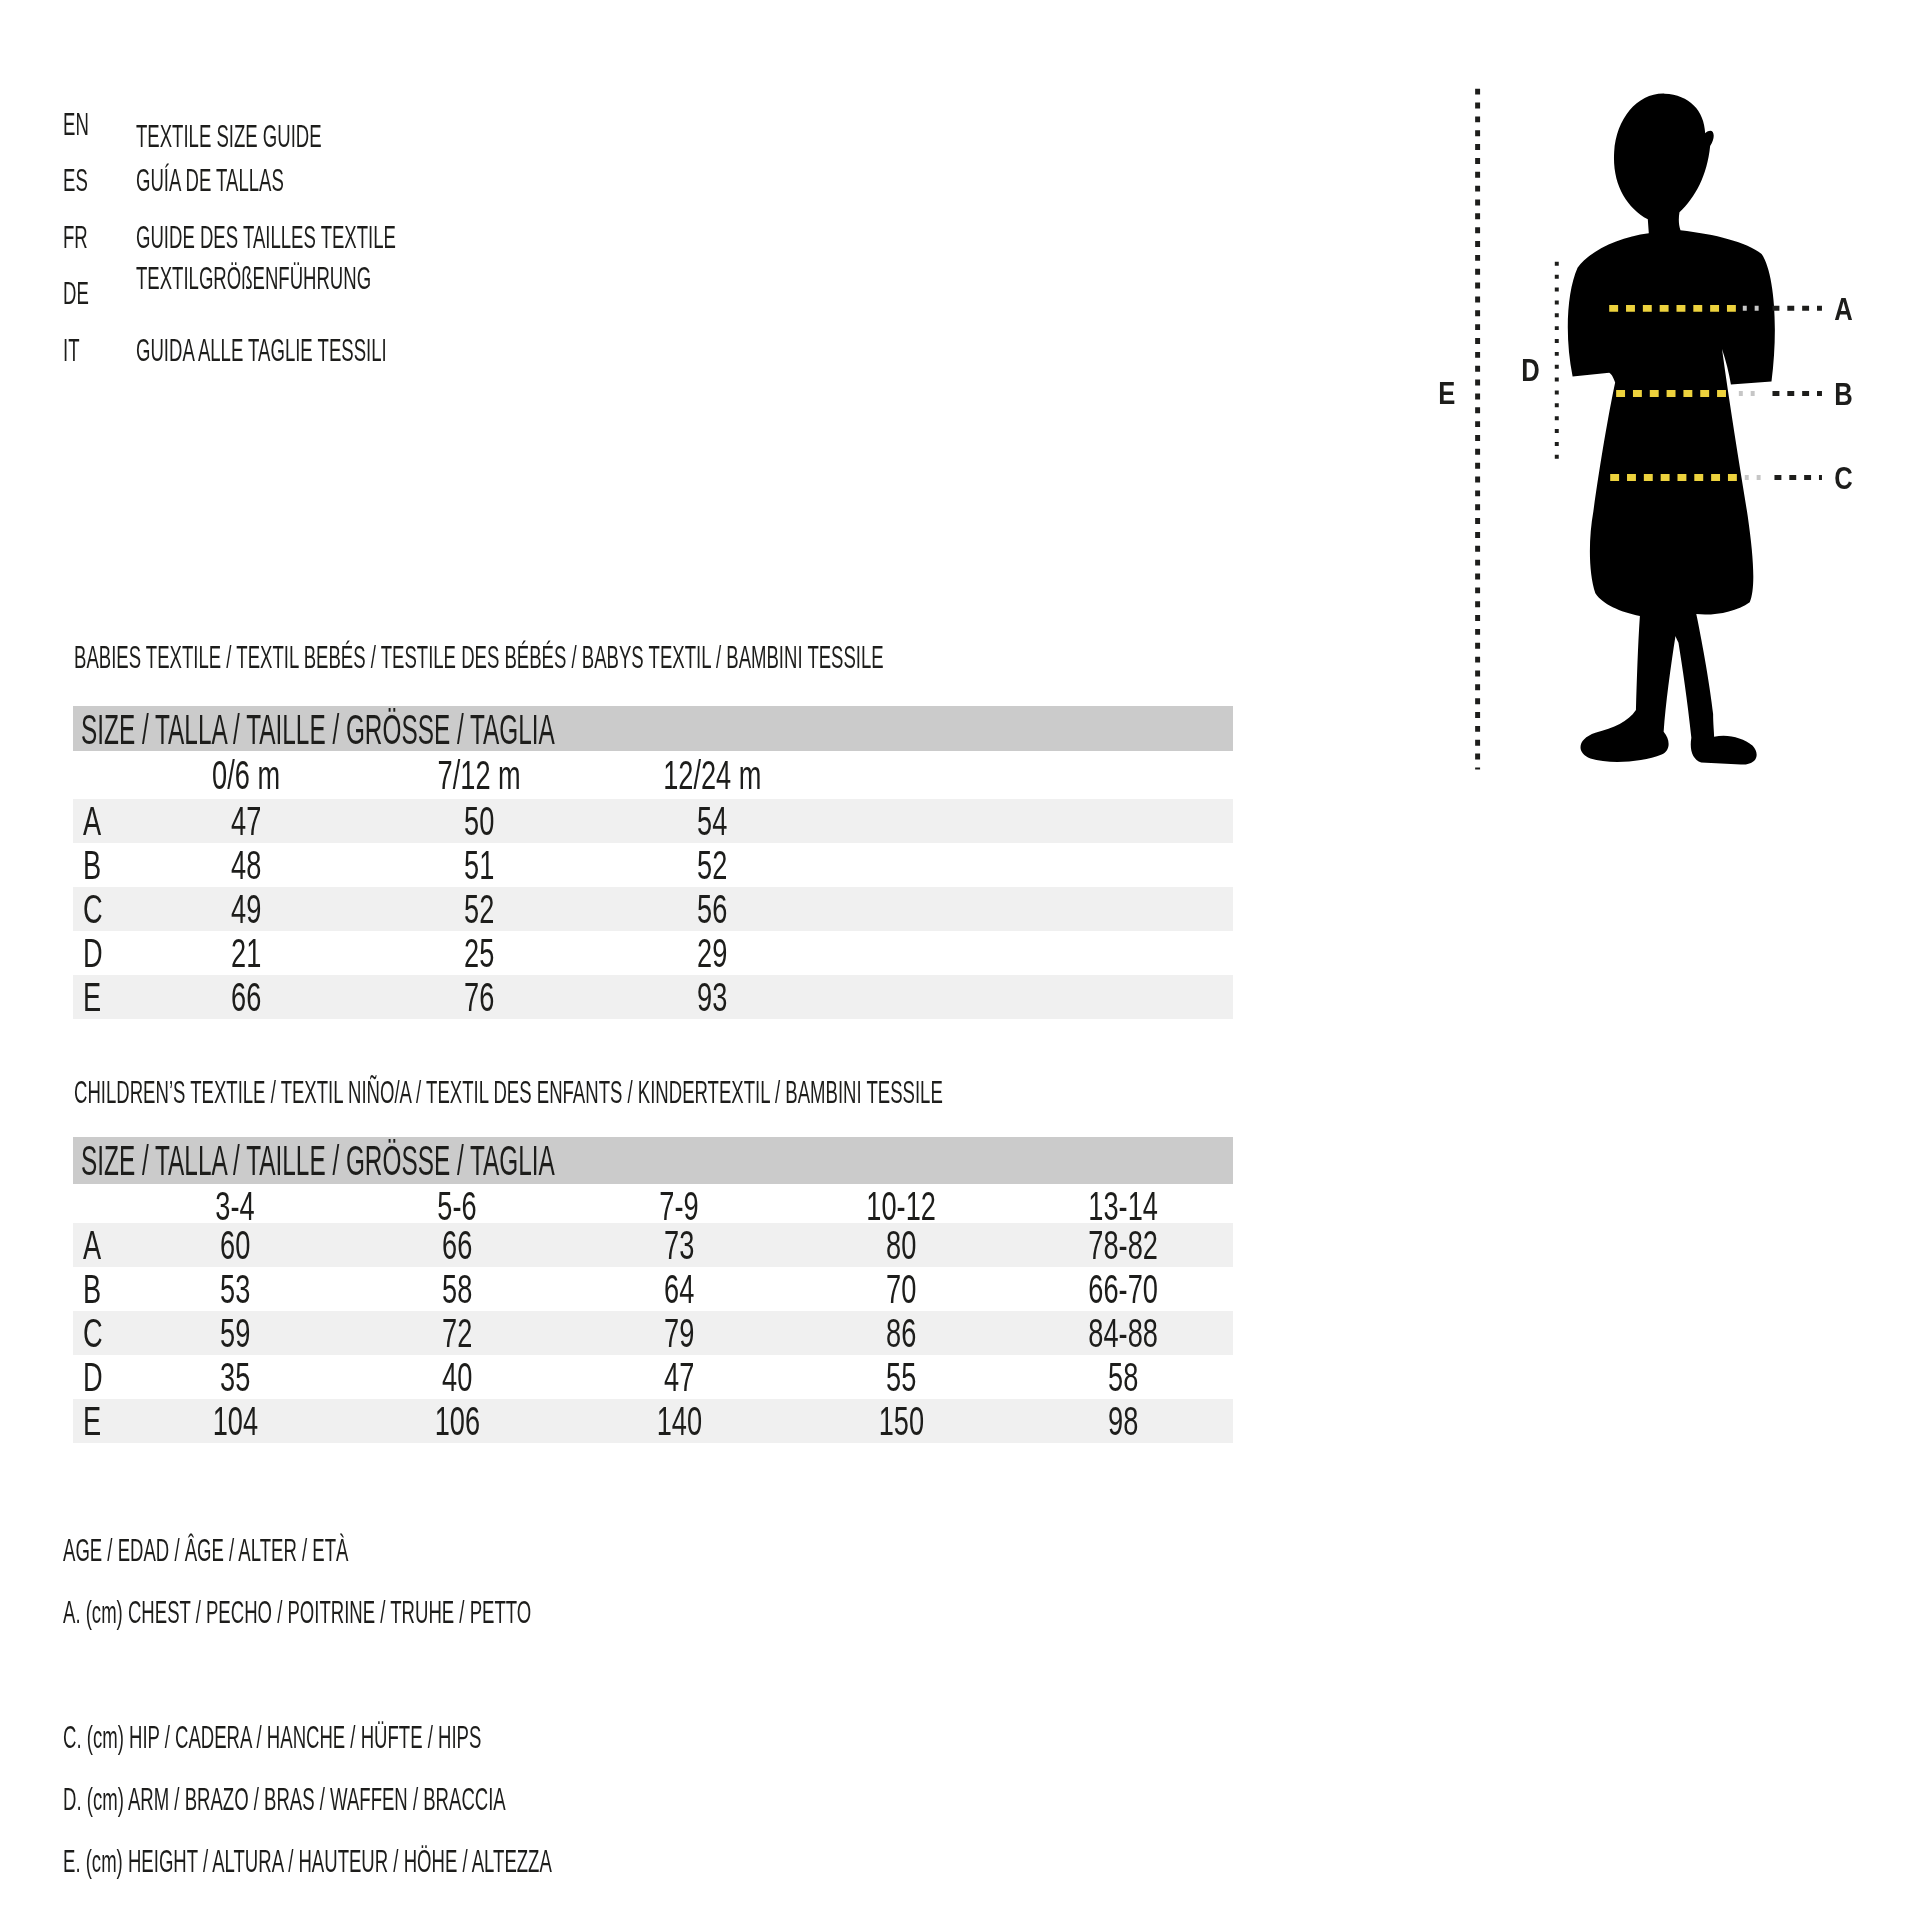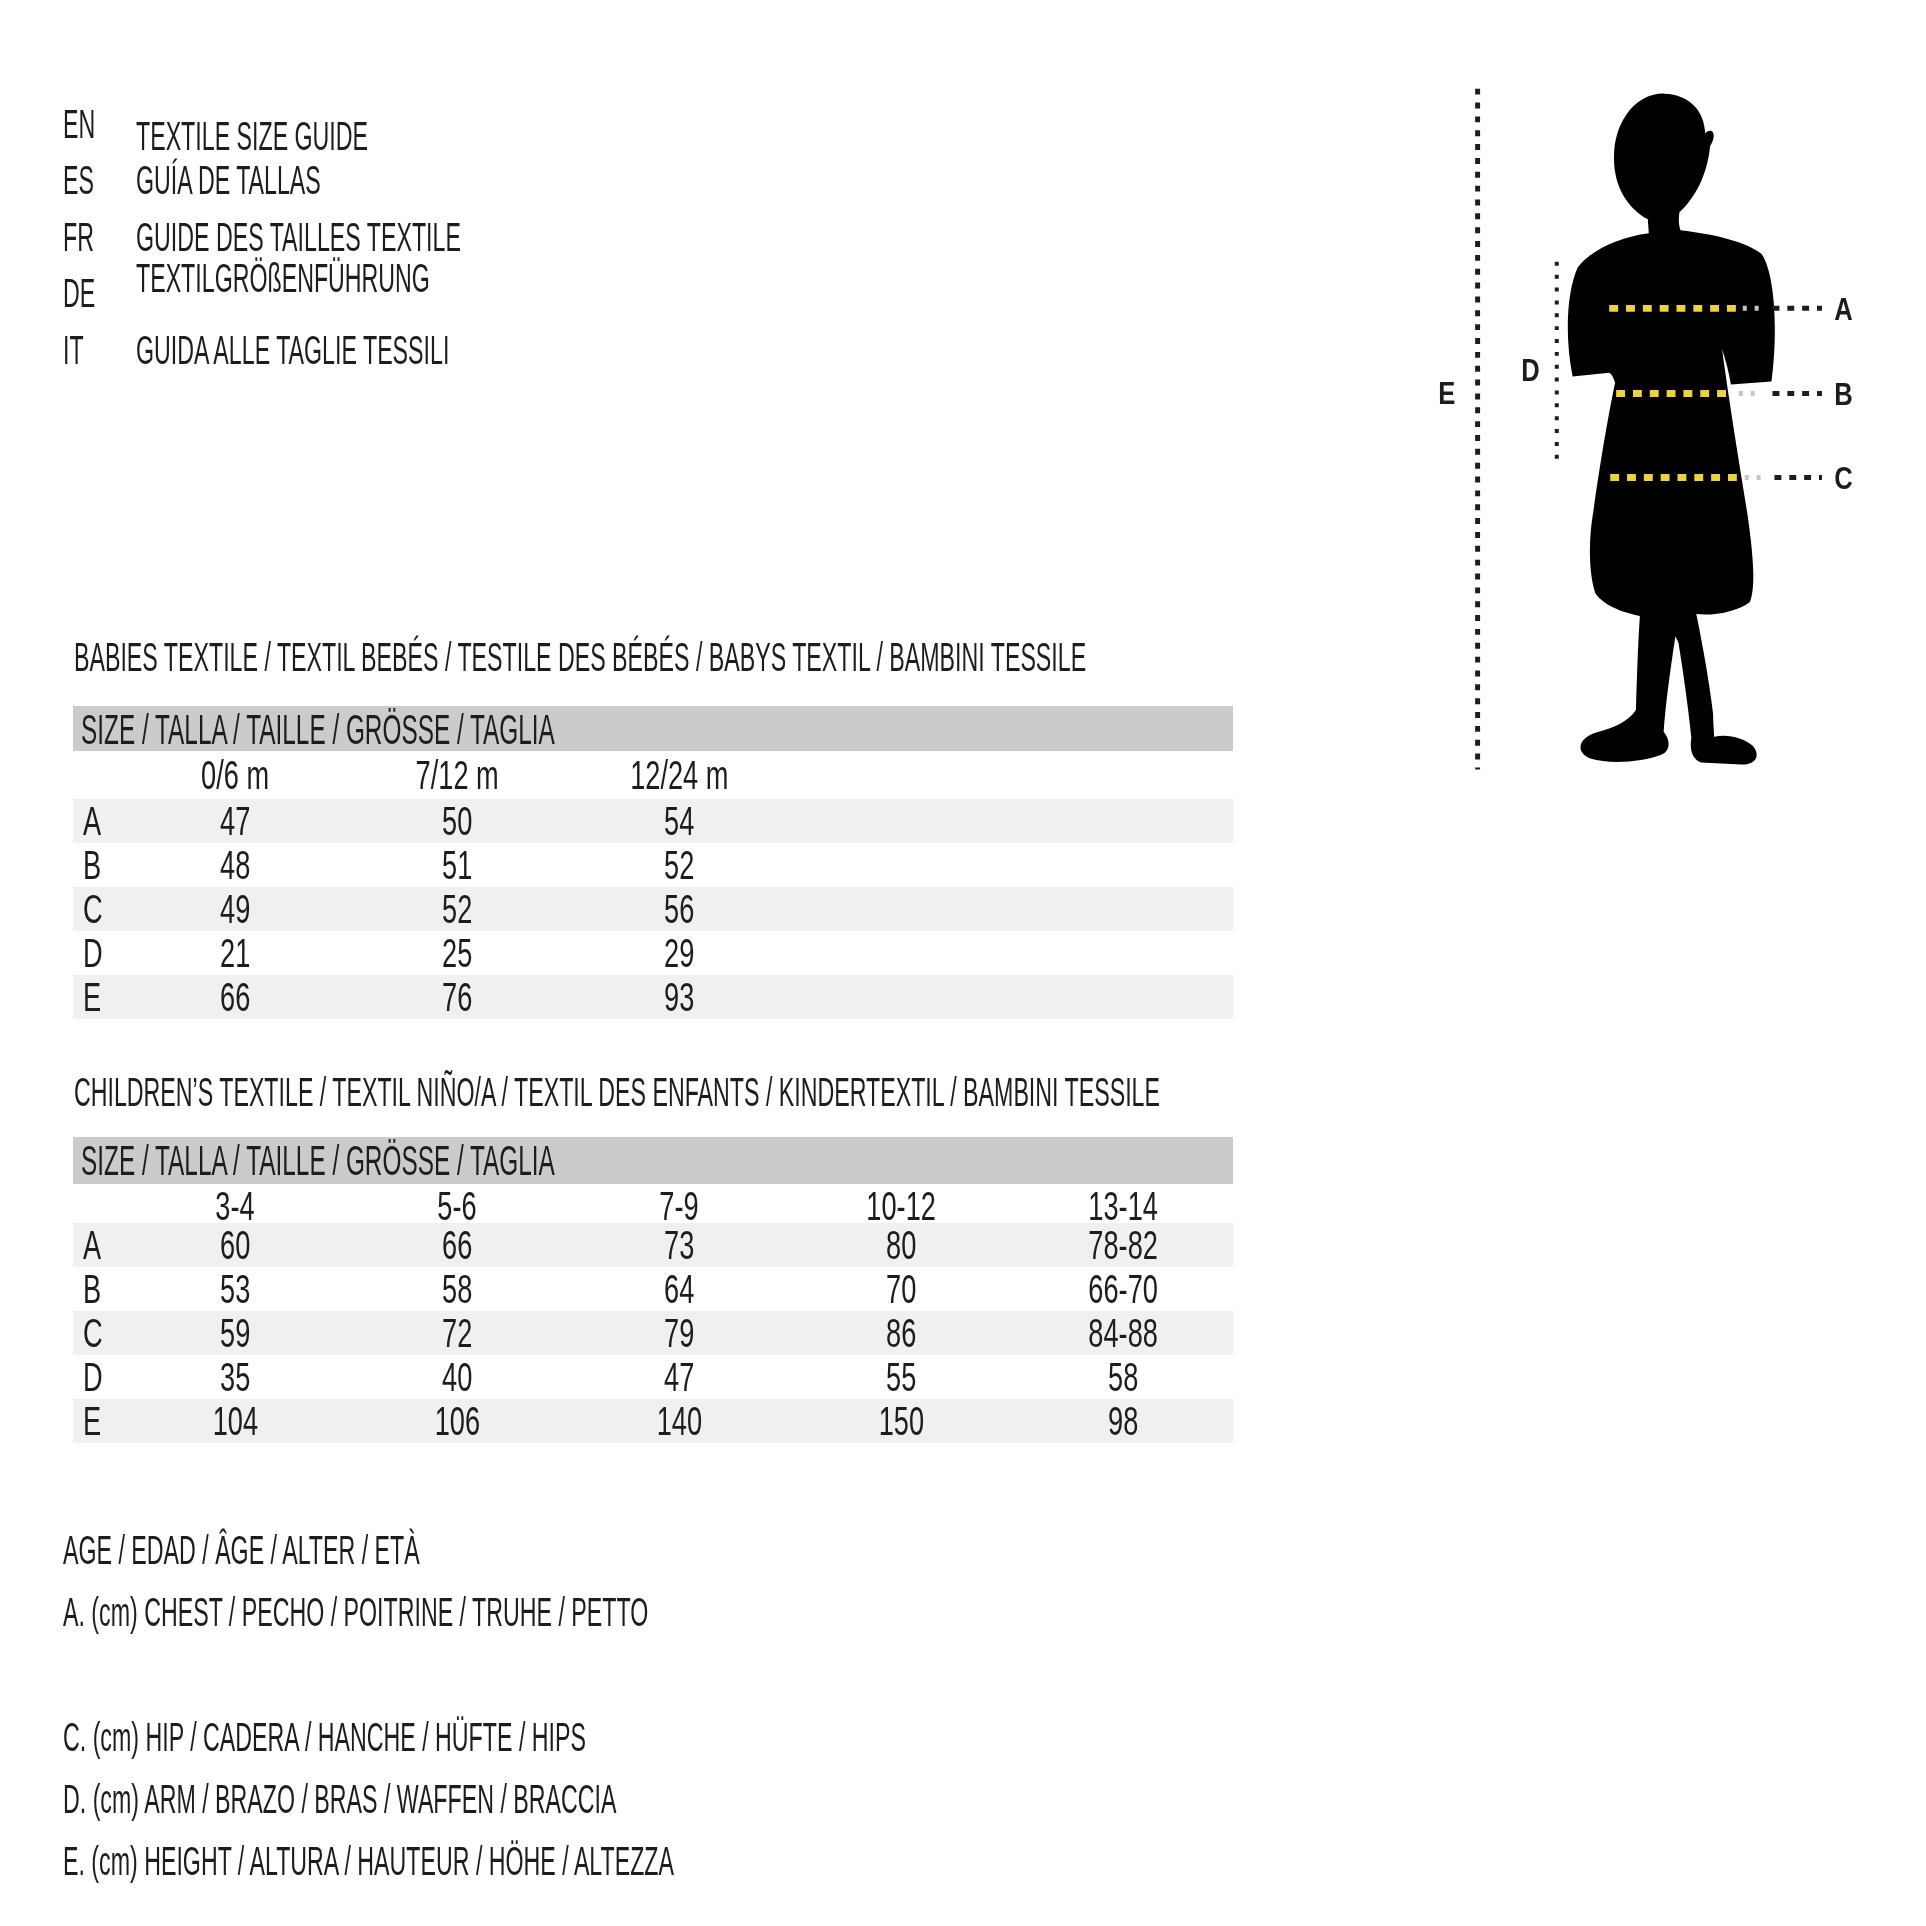--- a/index.html
+++ b/index.html
@@ -1,29 +1,29 @@
 <!DOCTYPE html>
 <html><head>
 <meta charset="utf-8">
 <style>
   html,body{margin:0;padding:0;background:#ffffff;}
   .canvas{
     position:relative;width:1927px;height:1927px;background:#ffffff;overflow:hidden;
     font-family:"Liberation Sans",sans-serif;color:#1d1d1b;
   }
-  .tline{position:absolute;font-size:40px;line-height:44px;white-space:nowrap;text-align:right;}
+  .tline{position:absolute;font-size:32px;line-height:44px;white-space:nowrap;text-align:right;}
   .cond{display:inline-block;transform:scaleX(0.58);transform-origin:0 50%;white-space:nowrap;}
   .condc{display:inline-block;transform:scaleX(0.68);transform-origin:50% 50%;white-space:nowrap;}
   .condl{display:inline-block;transform:scaleX(0.68);transform-origin:0 50%;white-space:nowrap;}
 
   
   .sizetable{position:absolute;left:73px;width:1160px;}
   .size-bar{background:#cbcbcb;font-size:42px;display:flex;padding-left:8px;box-sizing:border-box;}
   .age-row,.trow{display:grid;align-items:center;font-size:40px;}
-  .babies .age-row,.babies .trow{grid-template-columns:51px repeat(3,222px);}
+  .babies .age-row,.babies .trow{grid-template-columns:51px repeat(3,222px);gap:11px;}
   .children .age-row,.children .trow{grid-template-columns:51px repeat(5,222px);}
   .trow.alt{background:#f0f0f0;}
   .cell-num{text-align:center;}
   .cell-label{padding-left:10px;}
 
   
   .diag-letter{position:absolute;font-size:32px;font-weight:700;line-height:44px;}
   .diag-letter .condc{transform:scaleX(0.8);}
   svg{position:absolute;}
 </style>

